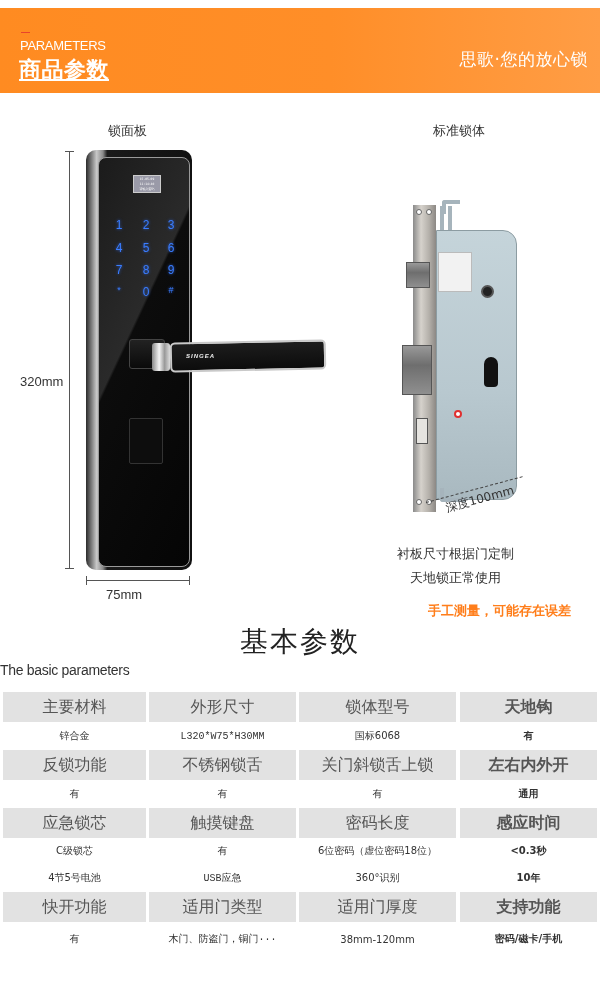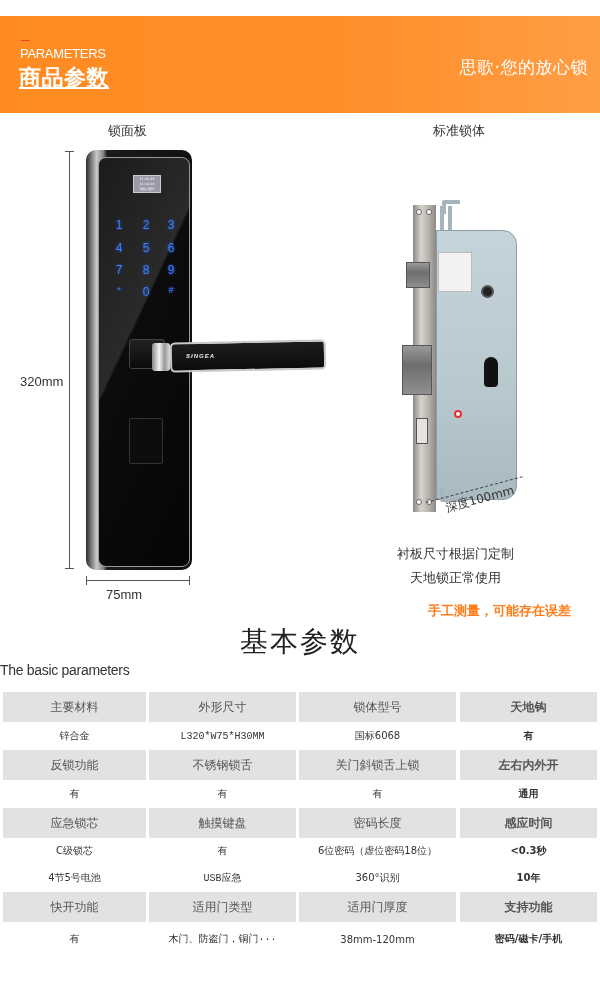--- a/index.html
+++ b/index.html
@@ -1,21 +1,21 @@
 <!DOCTYPE html>
 <html><head>
 <meta charset="utf-8">
 <style>
   * { margin: 0; padding: 0; box-sizing: border-box; }
   html, body { width: 600px; height: 984px; background: #ffffff; overflow: hidden; }
   body { position: relative; font-family: "DejaVu Sans", "Liberation Sans", sans-serif; color: #333; }
 
   
   .banner {
-    position: absolute; left: 0; top: 16px; width: 600px; height: 97px;
+    position: absolute; left: 0; top: 8px; width: 600px; height: 85px;
     background: linear-gradient(90deg, #ff8b21 0%, #ff8e28 55%, #ff9d45 100%);
   }
   .banner .accent { position: absolute; left: 21px; top: 24px; width: 9px; height: 1px; background: #e8442b; }
   .banner .en { position: absolute; left: 20px; top: 30px; font-family: "Liberation Sans", sans-serif; font-size: 13px; color: #fff; letter-spacing: -0.3px; }
   .banner .cn { position: absolute; left: 19px; top: 47px; font-size: 22px; color: #fff; font-weight: bold; letter-spacing: 0.5px; text-decoration: underline; }
   .banner .slogan { position: absolute; right: 12px; top: 40px; font-size: 17px; color: #fff; letter-spacing: 0.5px; }
 
   
   .label { position: absolute; font-size: 13px; color: #333; }
 
@@ -93,21 +93,21 @@
   
   .sec-title { position: absolute; left: 0; width: 600px; top: 623px; text-align: center; font-size: 28px; color: #222; letter-spacing: 2px; }
   .sec-sub { position: absolute; left: 0; width: 600px; top: 662px; text-align: left; font-family: "Liberation Sans", sans-serif; font-size: 14px; color: #333; letter-spacing: -0.3px; }
 
   
   .param-table { position: absolute; left: 3px; top: 692px; width: 594px; }
   .row { position: relative; display: flex; }
   .row.head { height: 30px; }
   .row.val { height: 28px; }
   .cell { display: flex; align-items: center; justify-content: center; font-size: 10px; white-space: nowrap; }
-  .row.head .cell { background: #e2e2e2; color: #555; font-size: 12px; }
+  .row.head .cell { background: #e2e2e2; color: #555; font-size: 16px; }
   .row.val .cell { background: #fff; color: #333; }
   .c1 { width: 143px; margin-right: 3px; }
   .c2 { width: 147px; margin-right: 3px; font-family: Liberation Mono, monospace; }
   .c3 { width: 157px; margin-right: 4px; }
   .c4 { width: 137px; font-weight: bold; }
 </style>
 </head>
 <body>
 
 <div class="banner">

